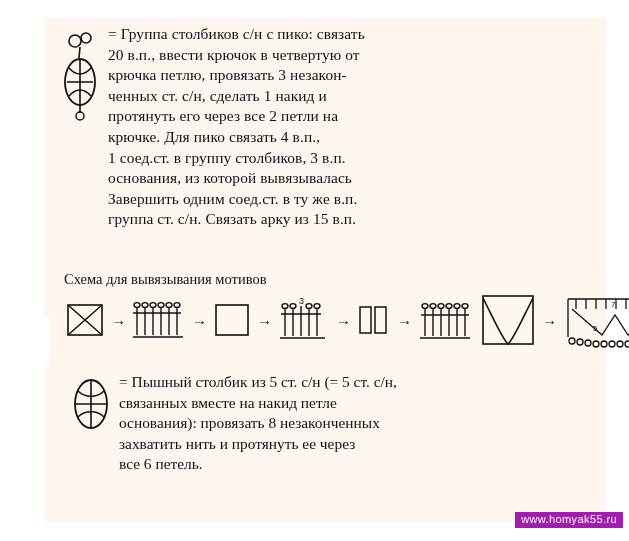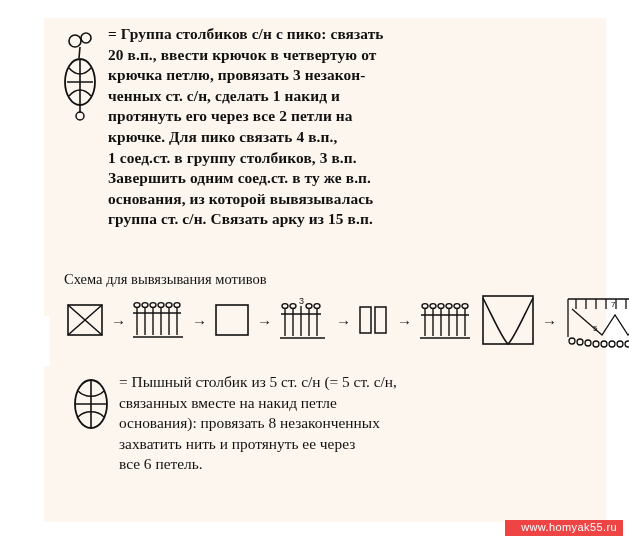--- a/index.html
+++ b/index.html
@@ -28,21 +28,20 @@
     box-sizing: border-box;
   }
 
   
   #block-top {
     left: 44px;
     top: 18px;
     width: 562px;
     height: 298px;
     padding: 6px 8px 21px 8px;
-    font-weight: bold;
   }
   #block-top .legend-row {
     display: flex;
     align-items: flex-start;
   }
   #block-top .symbol-cell {
     width: 56px;
     flex: 0 0 56px;
     padding-top: 6px;
     display: flex;
@@ -118,27 +117,27 @@
   }
   #block-bottom .text-cell .ln {
     white-space: nowrap;
     display: block;
   }
 
   
   #watermark {
     position: absolute;
     right: 6px;
-    bottom: 5px;
-    background: #ef4444;
+    bottom: 13px;
+    background: #a21caf;
     color: #ffffff;
     font-family: "Liberation Sans", sans-serif;
     font-size: 11px;
     letter-spacing: 0.4px;
-    padding: 2px 6px 3px 16px;
+    padding: 2px 6px 3px 6px;
     line-height: 1;
   }
 
   svg { display: block; }
 </style>
 </head>
 <body>
 
 <div class="page">
 
@@ -164,22 +163,22 @@
       </div>
 
       <div class="text-cell">
         <span class="ln">= Группа столбиков с/н с пико: связать</span>
         <span class="ln">20 в.п., ввести крючок в четвертую от</span>
         <span class="ln">крючка петлю, провязать 3 незакон-</span>
         <span class="ln">ченных ст. с/н, сделать 1 накид и</span>
         <span class="ln">протянуть его через все 2 петли на</span>
         <span class="ln">крючке. Для пико связать 4 в.п.,</span>
         <span class="ln">1 соед.ст. в группу столбиков, 3 в.п.</span>
+        <span class="ln">основания, из которой вывязывалась</span>
         <span class="ln">Завершить одним соед.ст. в ту же в.п.</span>
-        <span class="ln">основания, из которой вывязывалась</span>
         <span class="ln">группа ст. с/н. Связать арку из 15 в.п.</span>
       </div>
 
     </div>
   </div>
 
   <div class="panel" id="block-scheme">
     <div class="scheme-title">Схема для вывязывания мотивов</div>
 
     <div class="scheme-row">

